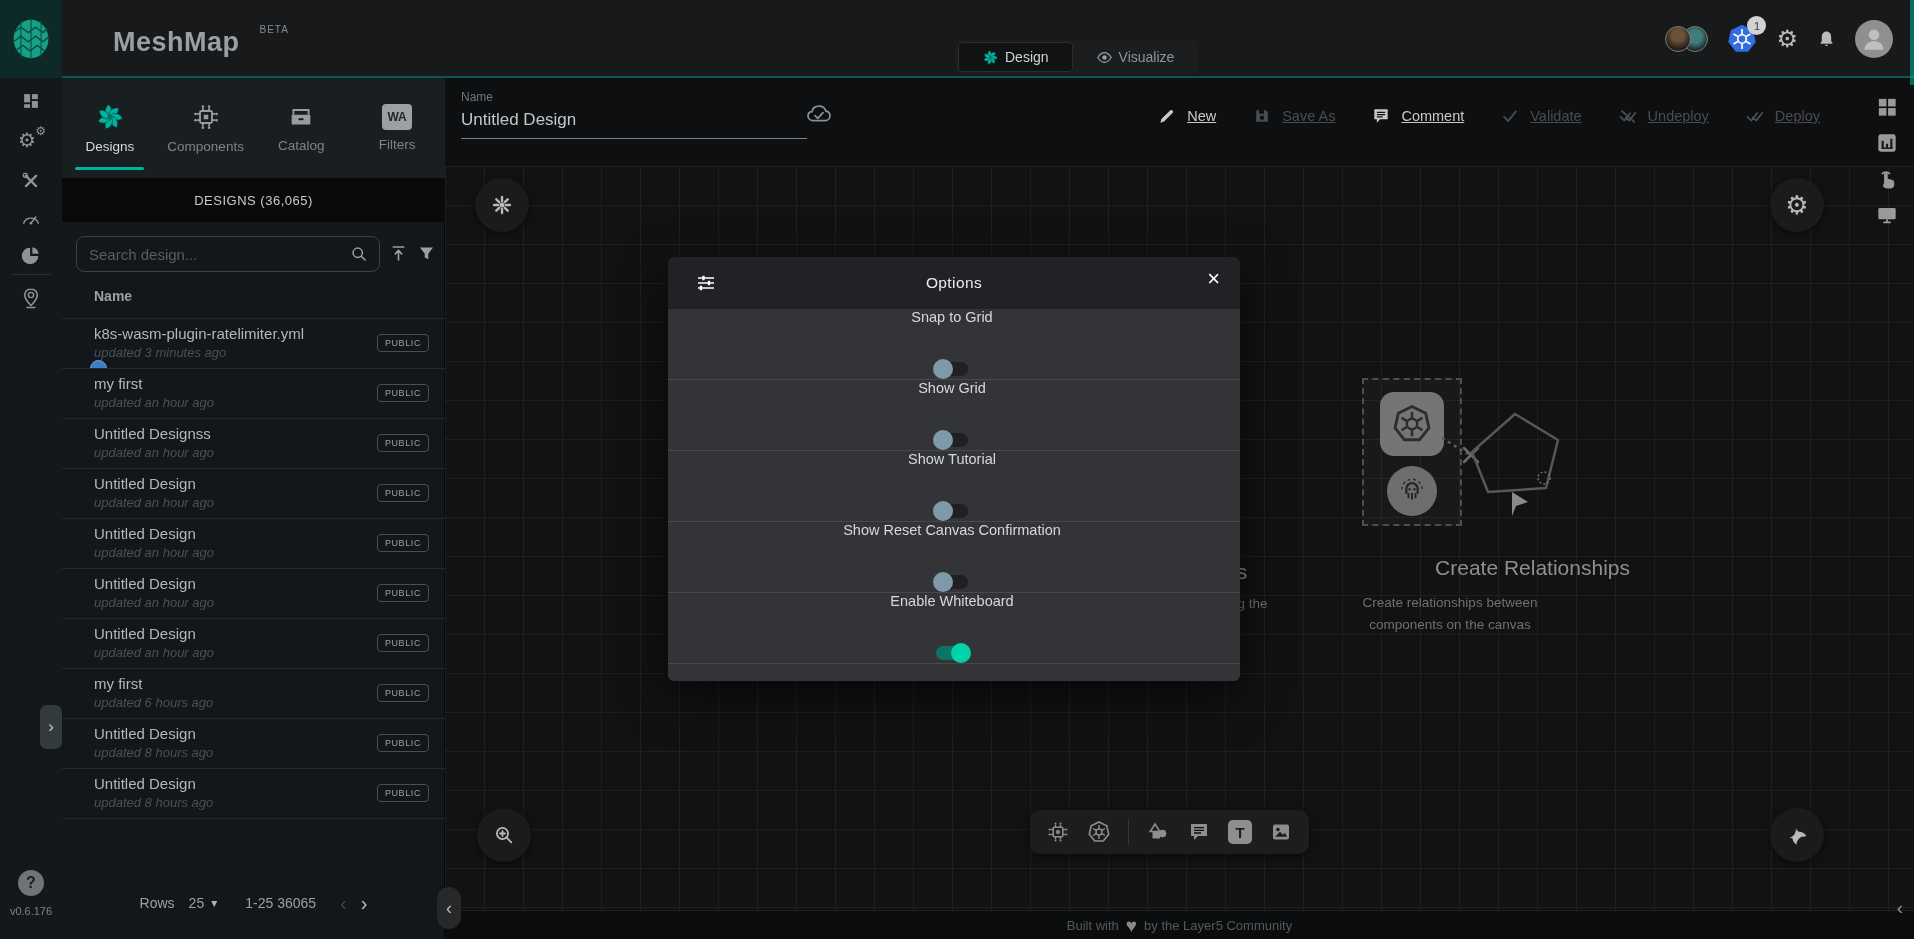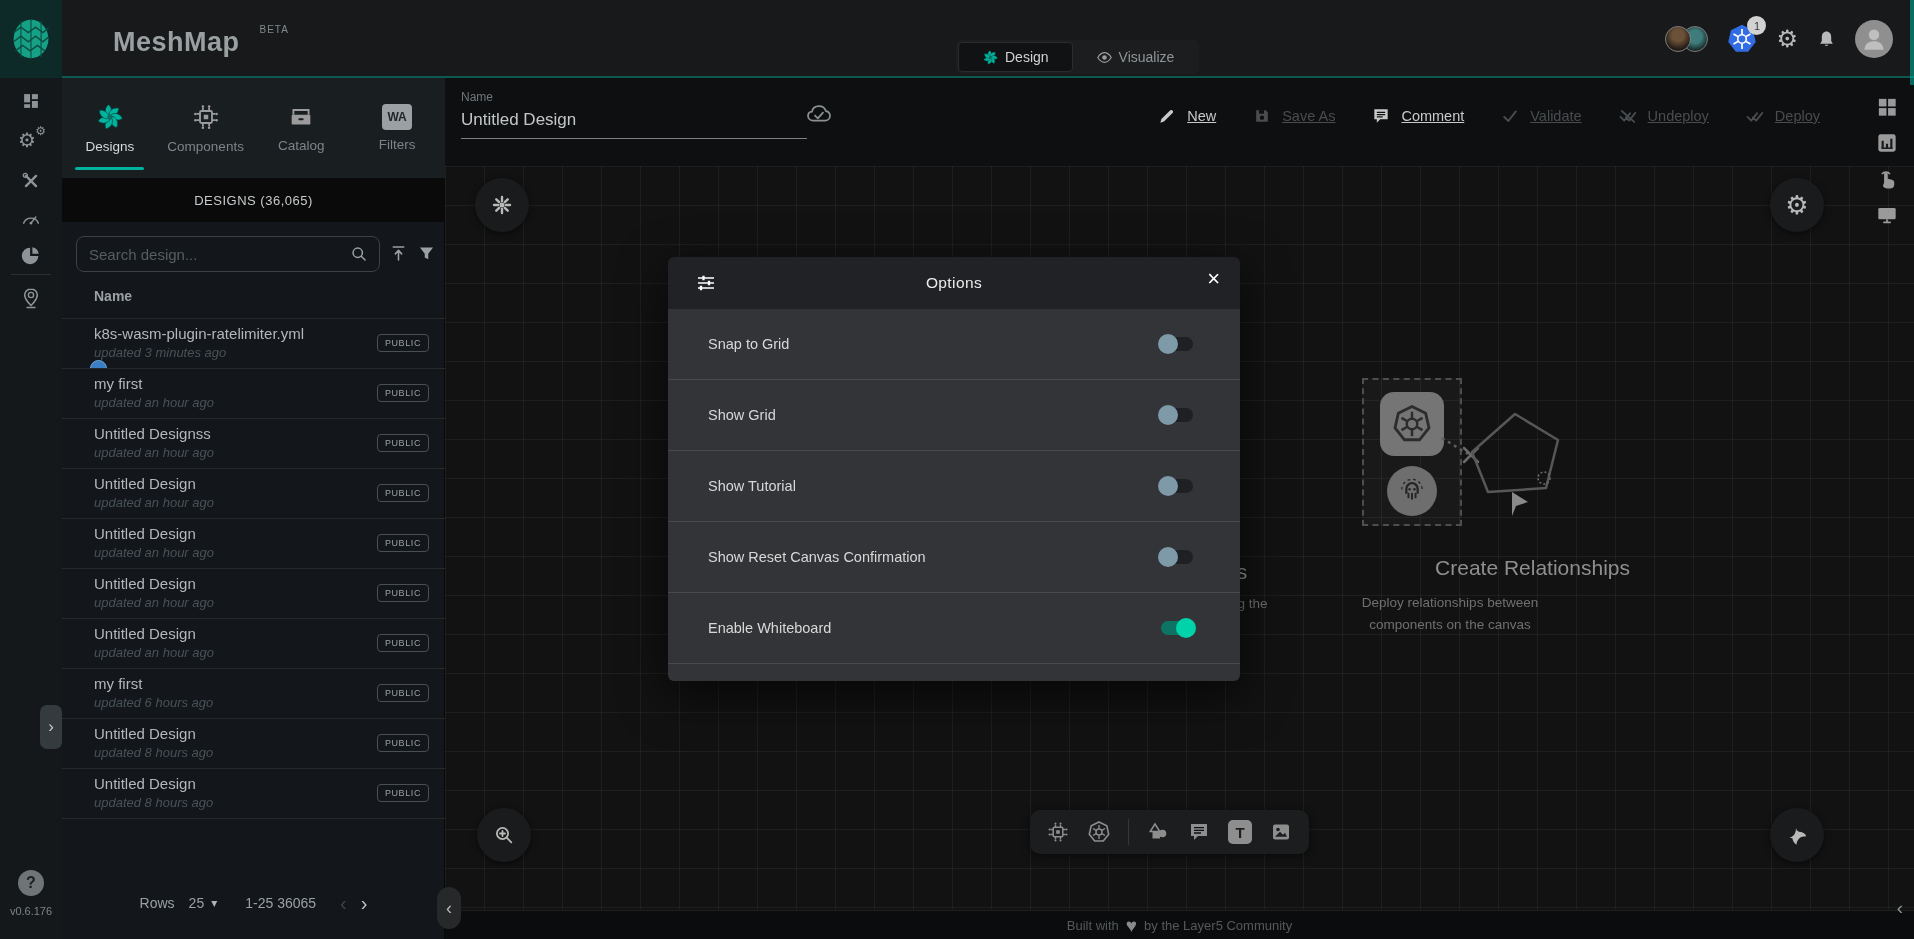--- a/index.html
+++ b/index.html
@@ -93,21 +93,21 @@
   
   .rrail-ic{position:absolute;left:1873px;width:28px;display:flex;justify-content:center;color:#9a9a9a;cursor:pointer;z-index:6;}
 
   
   .modal{position:absolute;left:668px;top:257px;width:572px;height:424px;border-radius:6px;overflow:hidden;box-shadow:0 14px 48px rgba(0,0,0,.65);z-index:20;}
   .modal-head{position:relative;height:52px;background:#212225;display:flex;align-items:center;justify-content:center;}
   .modal-title{font-size:15.5px;color:#ececec;letter-spacing:.4px;}
   .modal-tune{position:absolute;left:26px;top:14px;color:#fff;cursor:pointer;}
   .modal-close{position:absolute;right:20px;top:11px;font-size:22px;color:#fff;cursor:pointer;line-height:1;}
   .modal-body{height:372px;background:#323437;}
-  .opt-row{height:71px;display:flex;align-items:center;justify-content:space-between;padding:0 44px 0 40px;border-bottom:1px solid #47494c;}
+  .opt-row{height:71px;display:flex;align-items:center;justify-content:space-between;padding:0 44px 0 40px;border-bottom:1px solid #47494c;flex-direction:column;}
   .opt-label{font-size:14.5px;color:#d8d8d8;}
   .toggle{position:relative;width:38px;height:20px;cursor:pointer;flex:none;}
   .toggle .track{position:absolute;left:3px;top:3px;width:32px;height:14px;border-radius:7px;background:#1e2023;}
   .toggle .knob{position:absolute;left:0;top:0;width:20px;height:20px;border-radius:50%;background:#7E99A8;}
   .toggle.on .track{background:#0d7465;}
   .toggle.on .knob{left:18px;background:#00D3A9;}
 
   
   .footer{position:absolute;left:445px;top:910px;width:1469px;height:29px;background:#0b0c0d;border-top:1px solid #1d1f20;display:flex;align-items:center;justify-content:center;gap:7px;color:#55595b;font-size:13px;}
   .heart{color:#8a8a8a;font-size:19px;line-height:1;}
@@ -665,21 +665,21 @@
       <svg width="140" height="130" viewBox="0 0 140 130">
         <path d="M2 42 L28 58" stroke="#5c5c5c" stroke-width="2.5" stroke-dasharray="3 4"></path>
         <path d="M24 52 L38 66 M38 52 L24 66" stroke="#6a6a6a" stroke-width="2.5" stroke-linecap="round"></path>
         <polygon points="75,18 118,44 106,92 48,96 32,56" fill="none" stroke="#575757" stroke-width="2.5" stroke-linejoin="round"></polygon>
         <circle cx="104" cy="82" r="6" fill="none" stroke="#6a6a6a" stroke-width="1.6" stroke-dasharray="2 2"></circle>
         <polygon points="72,96 88,106 76,110 72,120" fill="#8a8a8a"></polygon>
       </svg>
     </div>
     <div class="hint-title">Create Relationships</div>
     <div class="hint-sub">
-      <div>Deploy relationships between</div>
+      <div>Create relationships between</div>
       <div>components on the canvas</div>
     </div>
     <div class="frag-title">ts</div>
     <div class="frag-sub">ng the</div>
   </div>
 
   <span class="rrail-ic" style="top:94px">
       <svg width="26" height="26">
         <use href="#sym-grid4"></use>
       </svg>

